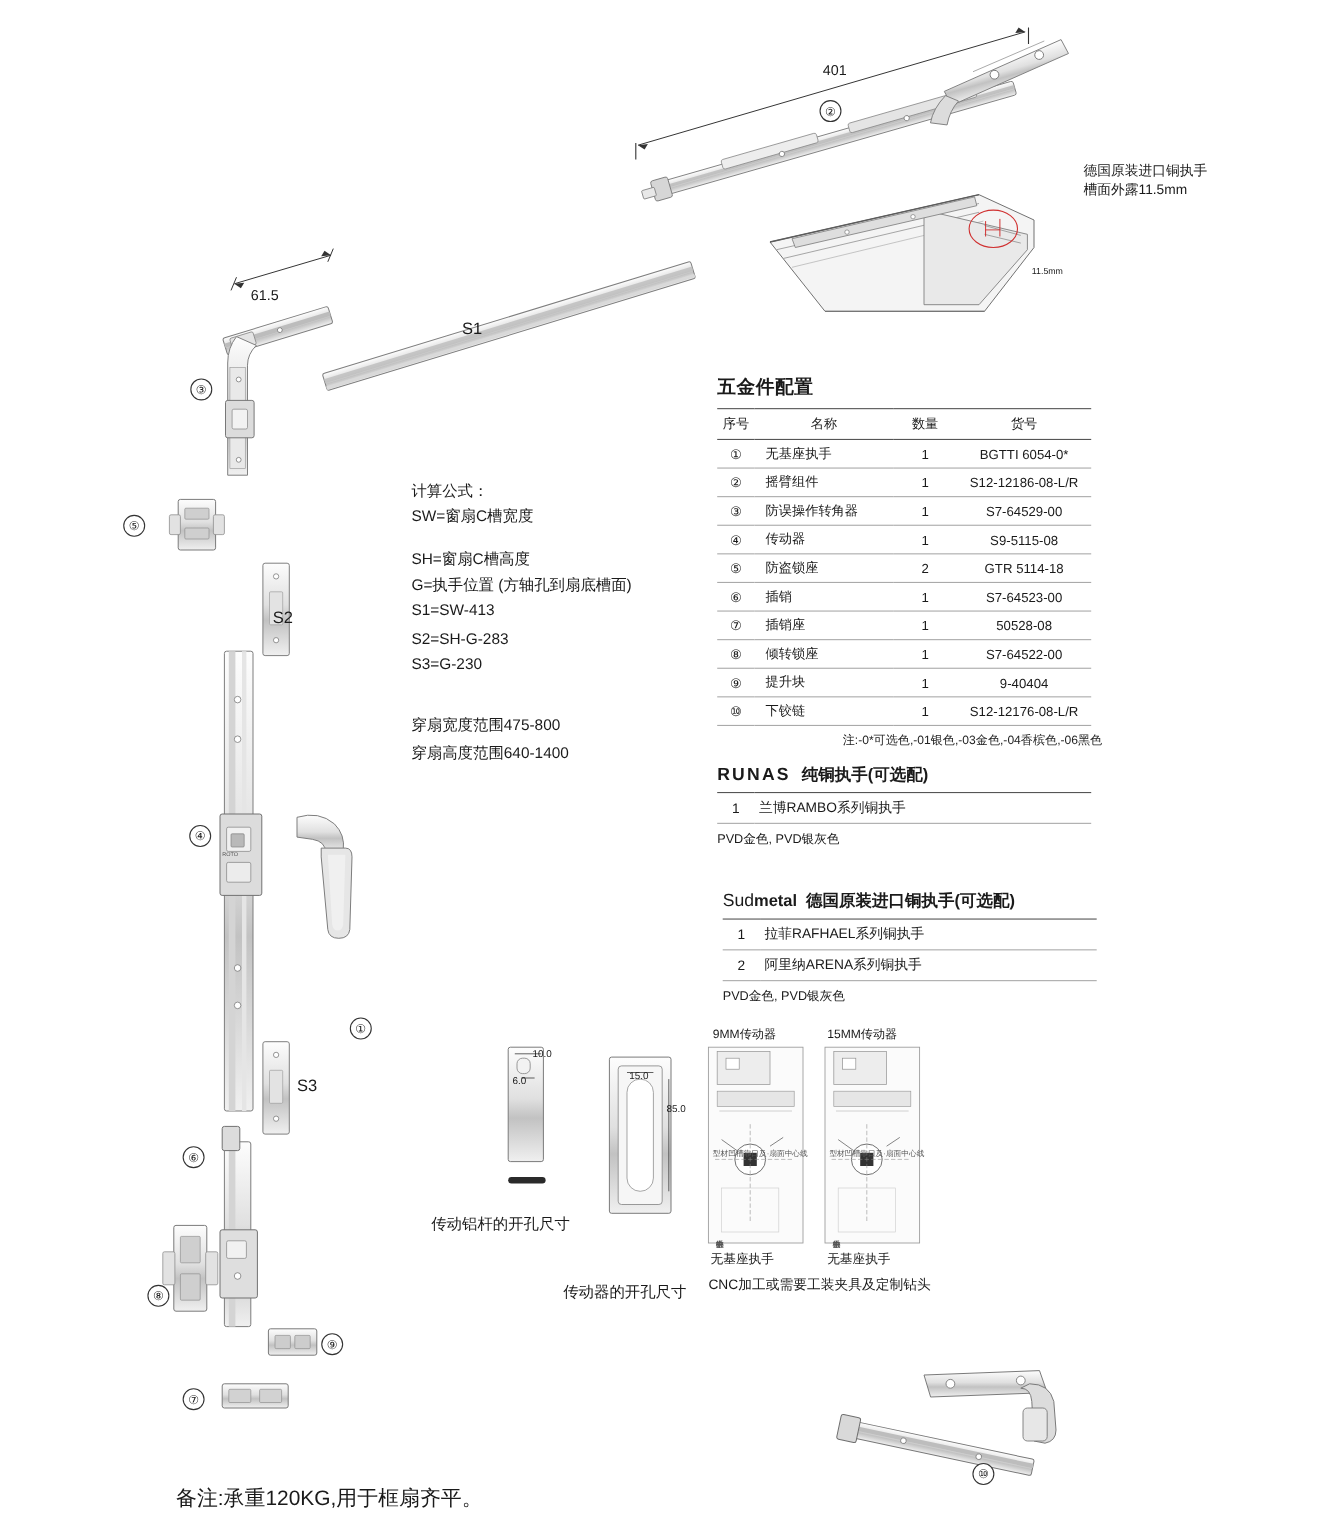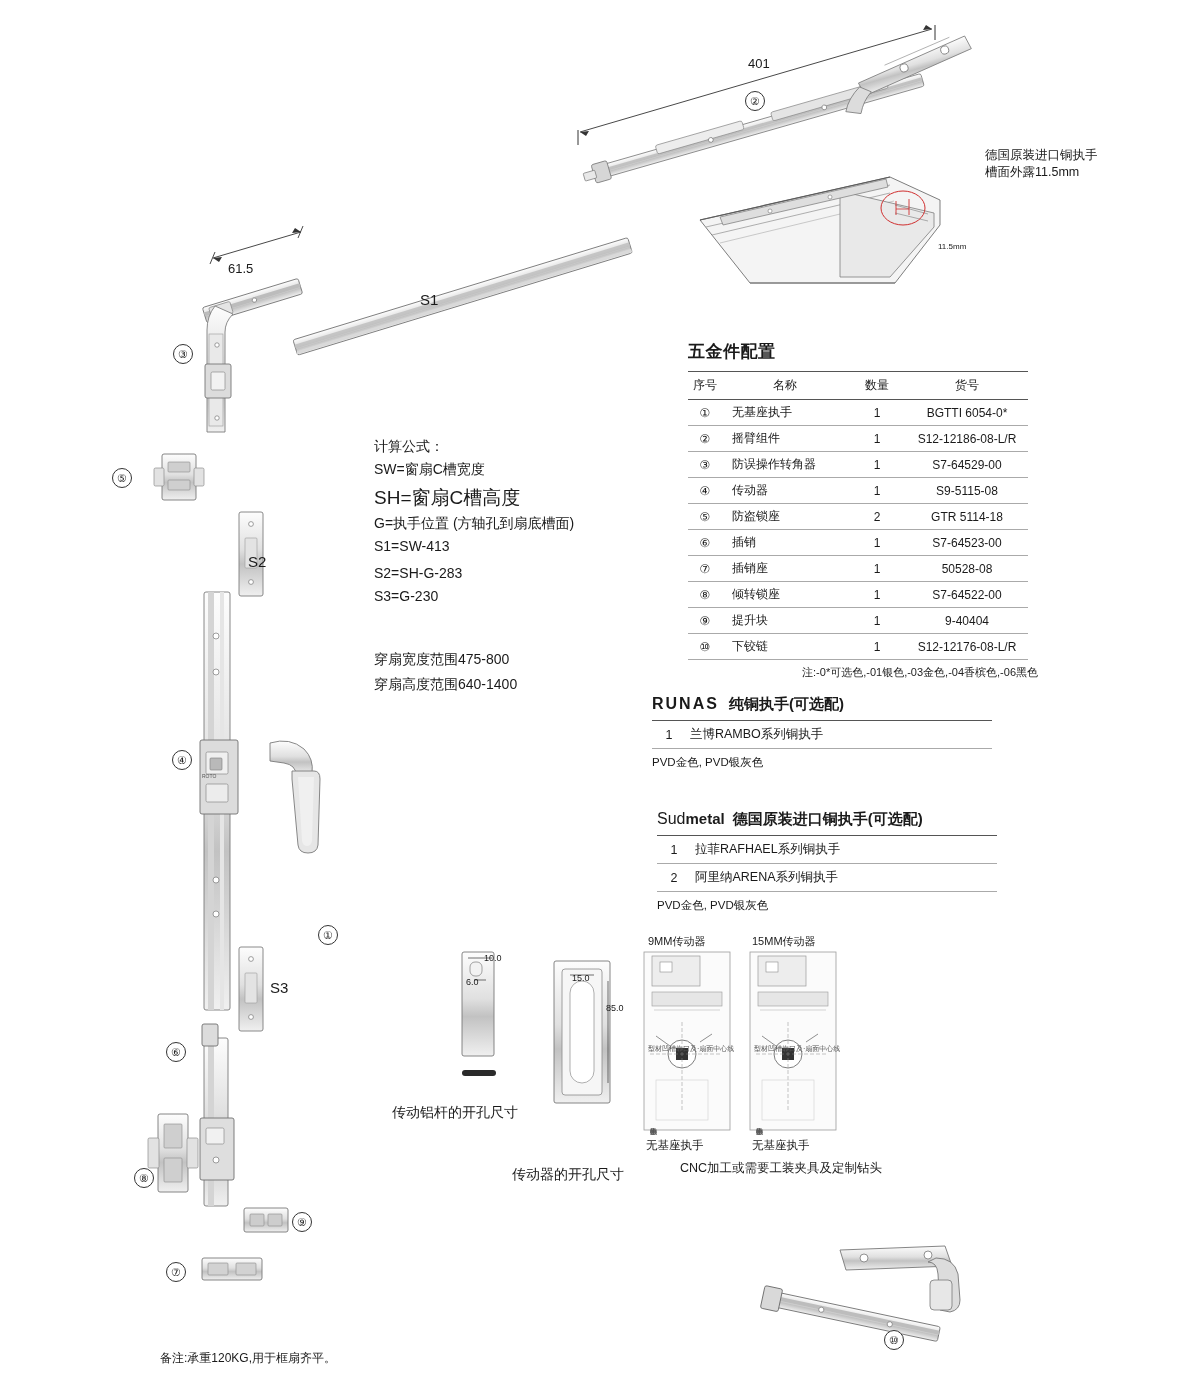--- a/index.html
+++ b/index.html
@@ -262,33 +262,33 @@
       <circle cx="60" cy="78" r="2.6" fill="#fff" stroke="#777" stroke-width="0.7"></circle>
       <circle cx="130" cy="78" r="2.6" fill="#fff" stroke="#777" stroke-width="0.7"></circle>
     </g>
   </svg>
 </div>
 <div class="abs lbl-num" style="left:884px;top:1330px;">⑩</div>
 
 <div class="abs" style="left:374px;top:437px;">
   <div class="txt" style="font-size:14px;">计算公式：</div>
   <div class="txt" style="font-size:14px;margin-top:4px;">SW=窗扇C槽宽度</div>
-  <div class="txt" style="font-size:19px;margin-top:6px;">SH=窗扇C槽高度</div>
+  <div class="txt" style="font-size:14px;margin-top:20px;">SH=窗扇C槽高度</div>
   <div class="txt" style="font-size:14px;margin-top:4px;">G=执手位置 (方轴孔到扇底槽面)</div>
   <div class="txt" style="font-size:14px;margin-top:4px;">S1=SW-413</div>
   <div class="txt" style="font-size:14px;margin-top:8px;">S2=SH-G-283</div>
   <div class="txt" style="font-size:14px;margin-top:4px;">S3=G-230</div>
 </div>
 
 <div class="abs" style="left:374px;top:650px;">
   <div class="txt" style="font-size:14px;">穿扇宽度范围475-800</div>
   <div class="txt" style="font-size:14px;margin-top:6px;">穿扇高度范围640-1400</div>
 </div>
 
-<div class="abs" style="left:652px;top:340px;width:350px;margin-left:36px;">
+<div class="abs" style="left:652px;top:340px;width:350px;">
   <div class="sec-title">五金件配置</div>
   <table class="cfg" style="margin-top:8px;">
     <thead>
       <tr>
         <th>序号</th>
         <th>名称</th>
         <th>数量</th>
         <th>货号</th>
       </tr>
     </thead>
@@ -457,15 +457,15 @@
     <path d="M8,104 L80,104" stroke="#888" stroke-width="0.5" stroke-dasharray="4 2"></path>
     <path d="M14,86 L28,96" stroke="#444" stroke-width="0.6"></path>
     <path d="M58,92 L70,84" stroke="#444" stroke-width="0.6"></path>
     <rect x="14" y="130" width="52" height="40" fill="none" stroke="#cfcfcf" stroke-width="0.6"></rect>
   </svg>
 </div>
 <div class="abs mini" style="left:754px;top:1000px;color:#555;">型材凹槽靠口及·扇面中心线</div>
 <div class="abs mini" style="left:754px;top:1078px;color:#555;writing-mode:vertical-rl;">执手方轴中心</div>
 <div class="abs txt" style="left:752px;top:1138px;font-size:11.5px;">无基座执手</div>
 
-<div class="abs txt" style="left:680px;top:1160px;font-size:12.5px;text-align:right;">CNC加工或需要工装夹具及定制钻头</div>
-
-<div class="abs txt" style="left:160px;top:1350px;font-size:12px;">备注:承重120KG,用于框扇齐平。</div>
+<div class="abs txt" style="left:644px;top:1160px;font-size:12.5px;text-align:right;">CNC加工或需要工装夹具及定制钻头</div>
+
+<div class="abs txt" style="left:160px;top:1350px;font-size:19px;">备注:承重120KG,用于框扇齐平。</div>
 
 </body></html>

